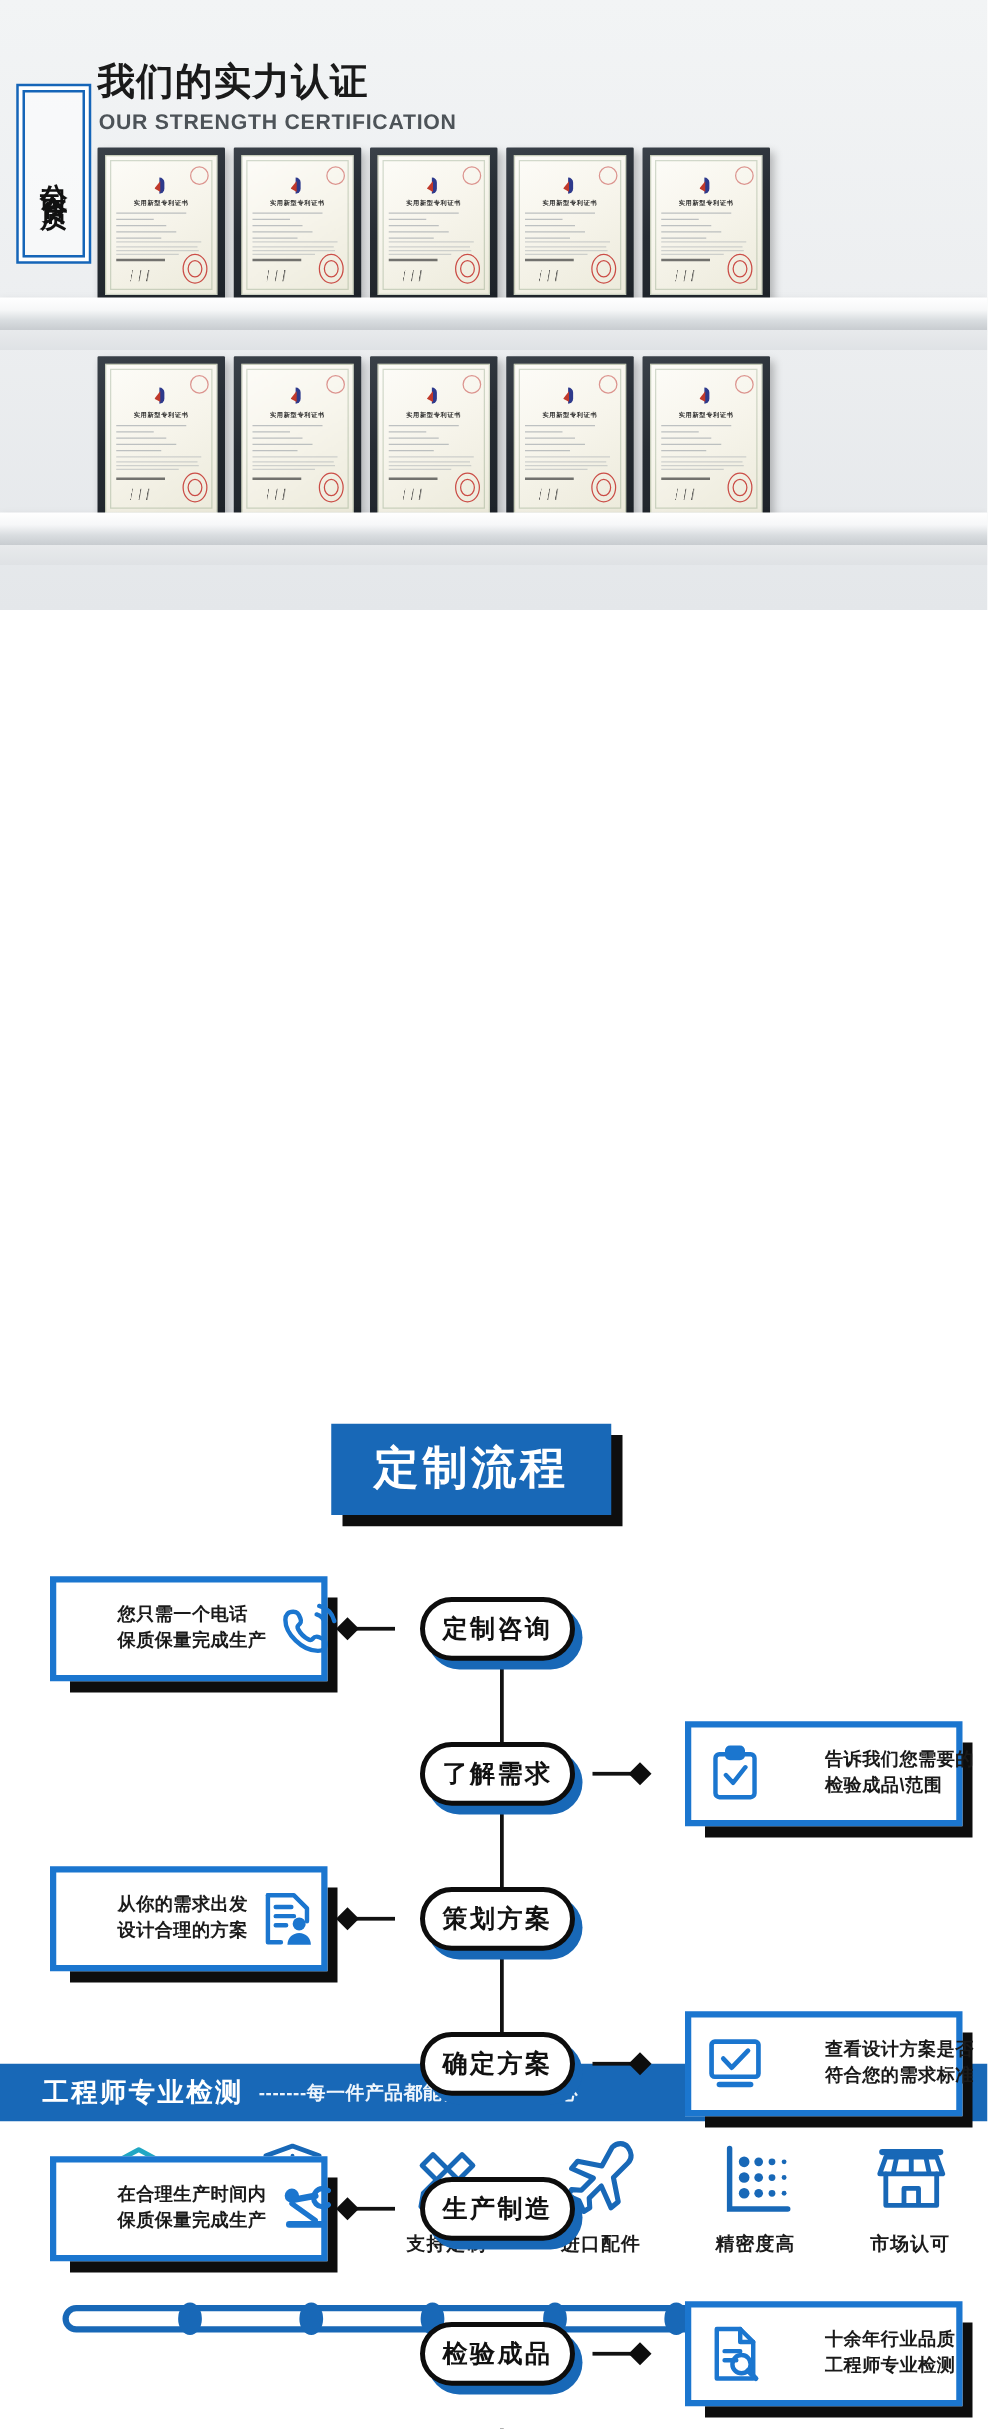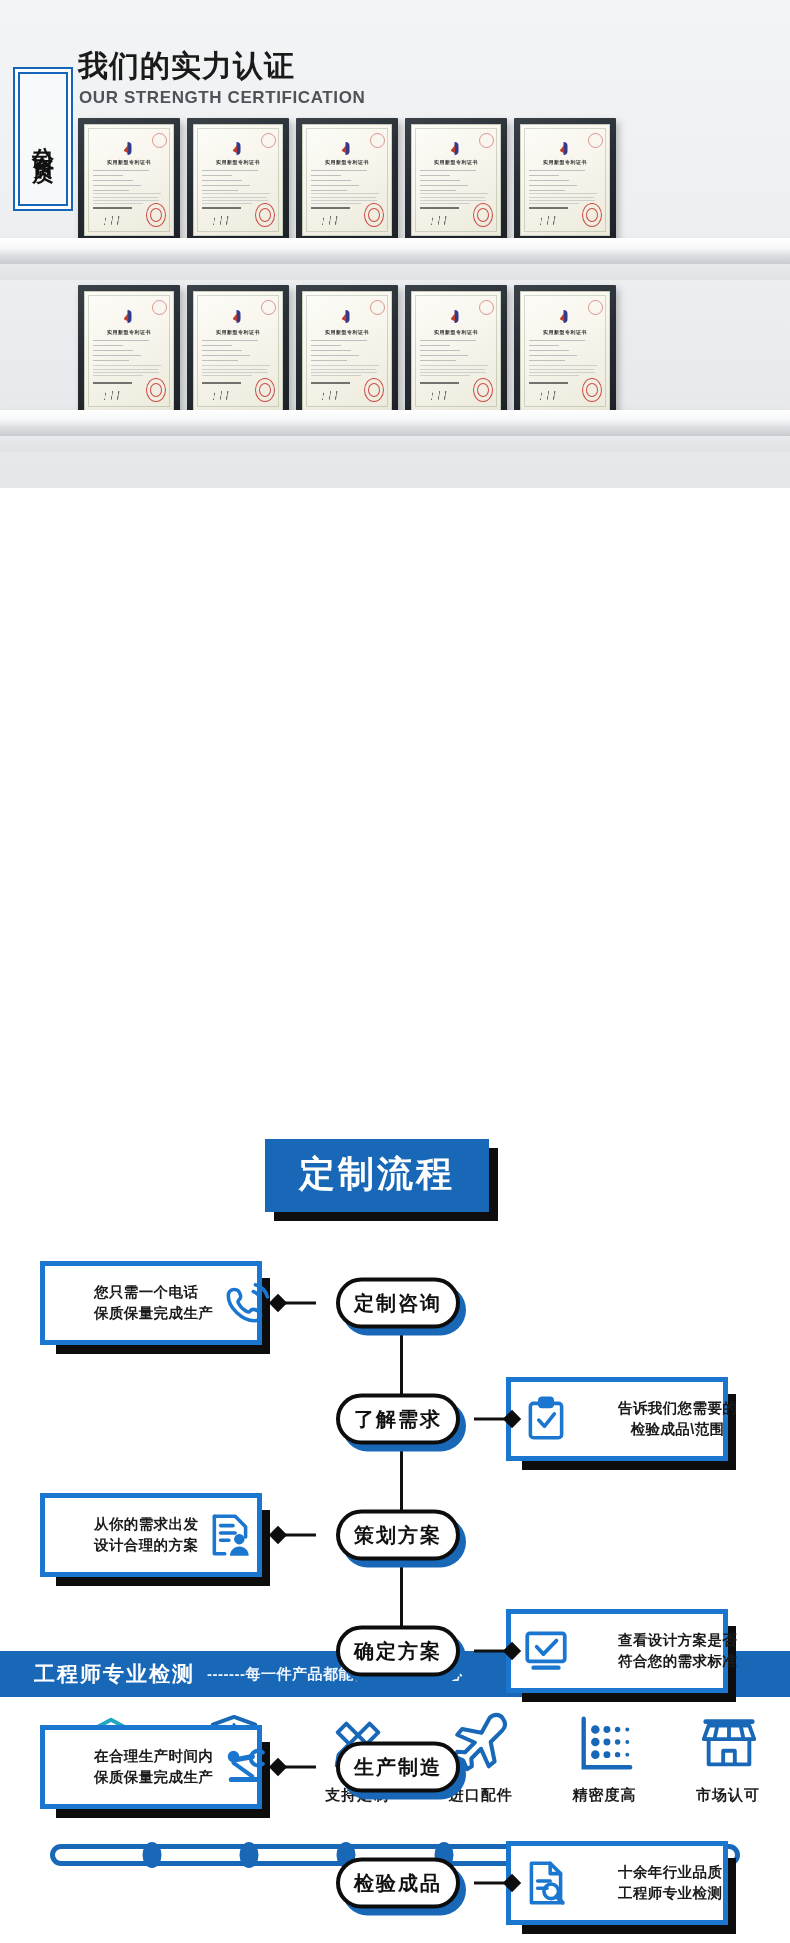--- a/index.html
+++ b/index.html
@@ -140,21 +140,21 @@
   .card{
     position:absolute;transform:translateY(-50%);
     width:222px;box-sizing:border-box;
     background:#fff;border:5px solid #1b76cf;
     padding:12px 10px;
     display:flex;align-items:center;gap:8px;
     box-shadow:12px 13px 0 -4px #0d0d0d;
     z-index:2;
   }
   .card.left{left:40px;}
-  .card.right{left:506px;text-align:center;}
+  .card.right{left:548px;}
   .card .txt{
     font-size:14.5px;font-weight:bold;color:#1a1a1a;line-height:1.45;
     letter-spacing:.4px;white-space:nowrap;margin-left:39px;
   }
   .card.left .txt{order:1;}
   .card.left .ico{order:2;margin-left:auto;}
   .ico{width:50px;height:50px;flex:0 0 50px;}
   .ico svg{display:block;width:100%;height:100%;}
 
   .conn{position:absolute;transform:translateY(-50%);height:3px;background:#111;z-index:1;}

